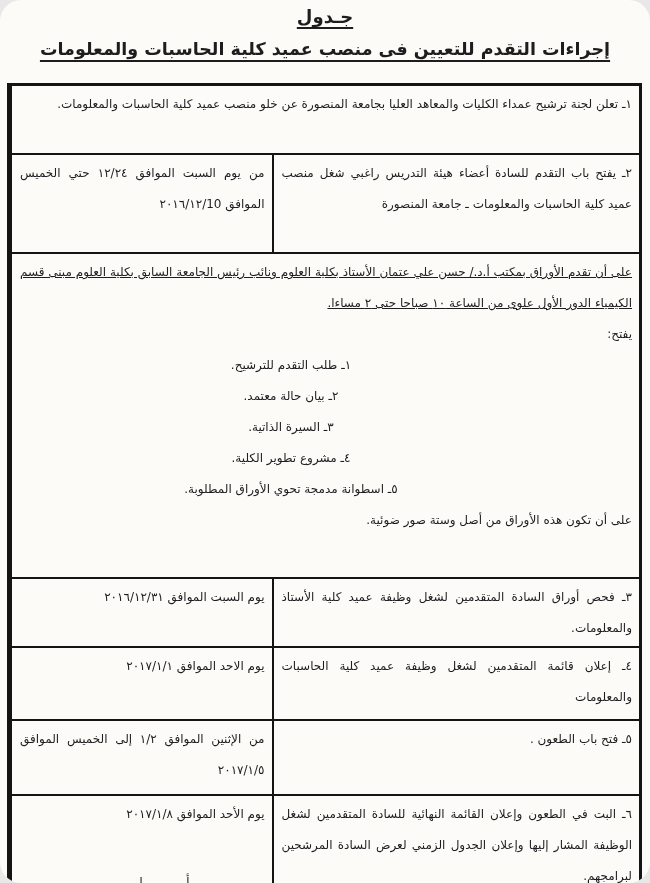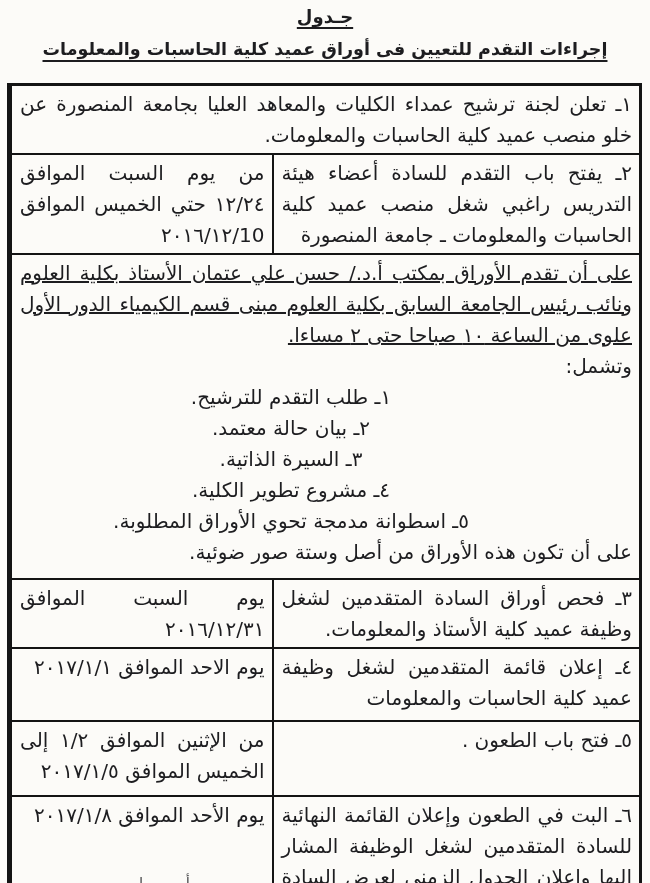--- a/index.html
+++ b/index.html
@@ -5,20 +5,21 @@
   html,body { margin:0; padding:0; background:#e8e8e8; }
   .page {
     position:relative;
     width:650px; height:883px;
     margin:0 auto;
     background:#fcfbf8;
     color:#1d1d20;
     font-family:"DejaVu Sans", sans-serif;
     direction:rtl;
     overflow:hidden;
+    border-radius:21px;
   }
   
   .titles { text-align:center; padding-top:6px; }
   .title-main {
     display:inline-block;
     font-size:18px; font-weight:bold;
     text-decoration:underline;
     text-decoration-thickness:2px;
     text-underline-offset:4px;
     letter-spacing:0.5px;
@@ -41,21 +42,21 @@
   table.doc {
     width:100%;
     border-collapse:collapse;
     table-layout:fixed;
     border:3px solid #141414;
     border-bottom-width:4px;
   }
   table.doc td {
     border:2px solid #141414;
     vertical-align:top;
-    font-size:20px;
+    font-size:12px;
     line-height:31px;
     padding:3px 7px 2px 8px;
     overflow:hidden;
   }
   td.action { text-align:justify;margin-left:44px; }
   td.date   { text-align:justify; }
   td.full   { text-align:justify; }
 
   
   td.docs { line-height:35.5px; }
@@ -74,21 +75,21 @@
   }
 </style>
 </head>
 <body>
 
 <div class="page">
 
   <div class="titles">
     <div class="title-main">جـدول</div>
     <div class="title-sub">
-      <span>إجراءات التقدم للتعيين فى أوراق عميد كلية الحاسبات والمعلومات</span>
+      <span>إجراءات التقدم للتعيين فى منصب عميد كلية الحاسبات والمعلومات</span>
     </div>
   </div>
 
   <div class="tbl-wrap">
     <table class="doc">
       <colgroup>
         <col style="width:368px">
         <col style="width:262px">
       </colgroup>
 
@@ -98,21 +99,21 @@
       </tr>
 
       <tr>
         <td class="action" style="height:92px">٢ـ يفتح باب التقدم للسادة أعضاء هيئة التدريس راغبي شغل منصب عميد كلية الحاسبات والمعلومات ـ جامعة المنصورة</td>
         <td class="date">من يوم السبت الموافق ١٢/٢٤ حتي الخميس الموافق ٢٠١٦/١٢/10</td>
       </tr>
 
       <tr>
         <td class="docs" colspan="2" style="height:318px">
           <div class="docs-intro">على أن تقدم الأوراق  بمكتب أ.د./ حسن علي عتمان الأستاذ بكلية العلوم ونائب رئيس الجامعة السابق بكلية العلوم مبنى قسم الكيمياء الدور الأول علوى من الساعة ١٠ صباحا حتى ٢ مساءا.</div>
-          <div class="docs-lead">وتشمل:</div>
+          <div class="docs-lead">يفتح:</div>
           <div class="doc-item">١ـ طلب التقدم للترشيح.</div>
           <div class="doc-item">٢ـ بيان حالة معتمد.</div>
           <div class="doc-item">٣ـ السيرة الذاتية.</div>
           <div class="doc-item">٤ـ مشروع تطوير الكلية.</div>
           <div class="doc-item">٥ـ اسطوانة مدمجة تحوي الأوراق المطلوبة.</div>
           <div class="docs-note">على أن تكون هذه الأوراق من أصل وستة صور ضوئية.</div>
         </td>
       </tr>
 
       <tr>

